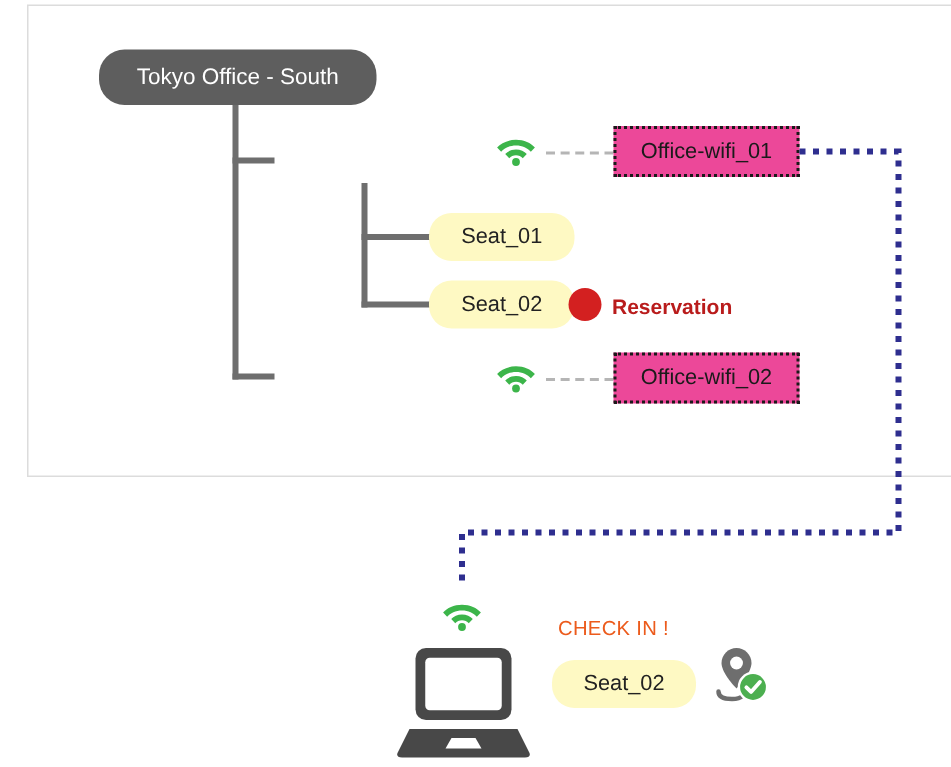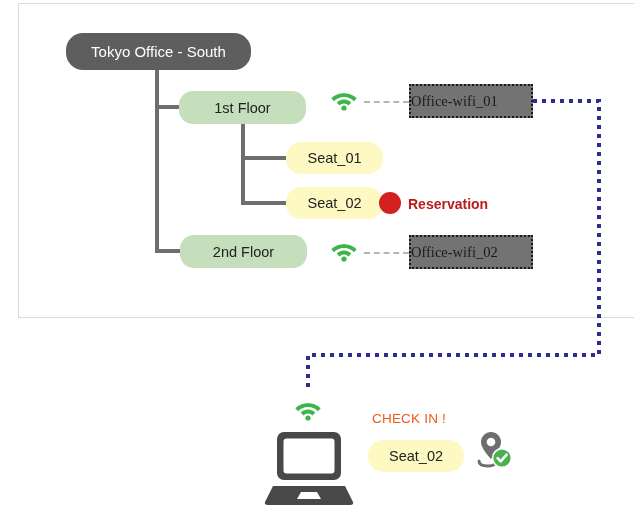--- a/index.html
+++ b/index.html
@@ -57,27 +57,27 @@
   .node.seat {
     background: #fef9c3;
     border-radius: 15px;
   }
 
   
   .dotbox {
     position: absolute;
     box-sizing: border-box;
     border: 2px dotted #1a1a1a;
-    background: #737373;
+    background: #ec4899;
     display: flex;
     align-items: center;
+    justify-content: center;
     font-size: 14.5px;
     color: #1a1a1a;
     white-space: nowrap;
-    font-family: Liberation Serif, serif;
   }
 
   
   .line {
     position: absolute;
     background: #6e6e6e;
   }
 
   
   .dashlink {
@@ -132,38 +132,32 @@
   <div class="line" style="left:139px; top:249px; width:28px; height:4px;"></div>
 
   <div class="line" style="left:225px; top:122px; width:4px; height:83px;"></div>
   <div class="line" style="left:225px; top:156px; width:50px; height:4px;"></div>
   <div class="line" style="left:225px; top:201px; width:50px; height:4px;"></div>
 
   <div class="node root" style="left:50px; top:33px; width:185px; height:37px;">
     <span>Tokyo Office - South</span>
   </div>
 
-  <div class="node floor" style="left:163px; top:91px; width:127px; height:33px;">
-    <span>1st Floor</span>
-  </div>
 
   <div class="node seat" style="left:270px; top:142px; width:97px; height:32px;">
     <span>Seat_01</span>
   </div>
 
   <div class="node seat" style="left:270px; top:187px; width:97px; height:32px;">
     <span>Seat_02</span>
   </div>
 
   <div class="reddot" style="left:363px; top:192px;"></div>
   <div class="reslabel" style="left:392px; top:196px;">Reservation</div>
 
-  <div class="node floor" style="left:164px; top:235px; width:127px; height:33px;">
-    <span>2nd Floor</span>
-  </div>
 
   <div class="icon" style="left:315px; top:90px;">
     <svg width="26" height="21" viewBox="0 0 26 21">
       <path d="M13 3.2 C7.6 3.2 3.0 5.4 0.4 8.4 L3.1 11.2 C5.2 8.7 8.8 7.0 13 7.0 C17.2 7.0 20.8 8.7 22.9 11.2 L25.6 8.4 C23.0 5.4 18.4 3.2 13 3.2 Z" fill="#3cb54a"></path>
       <path d="M13 9.6 C10.0 9.6 7.4 10.9 5.8 12.7 L8.5 15.5 C9.6 14.3 11.2 13.5 13 13.5 C14.8 13.5 16.4 14.3 17.5 15.5 L20.2 12.7 C18.6 10.9 16.0 9.6 13 9.6 Z" fill="#3cb54a"></path>
       <circle cx="13" cy="18.0" r="2.6" fill="#3cb54a"></circle>
     </svg>
   </div>
 
   <div class="dashlink" style="left:348px; top:101px; width:45px;"></div>

